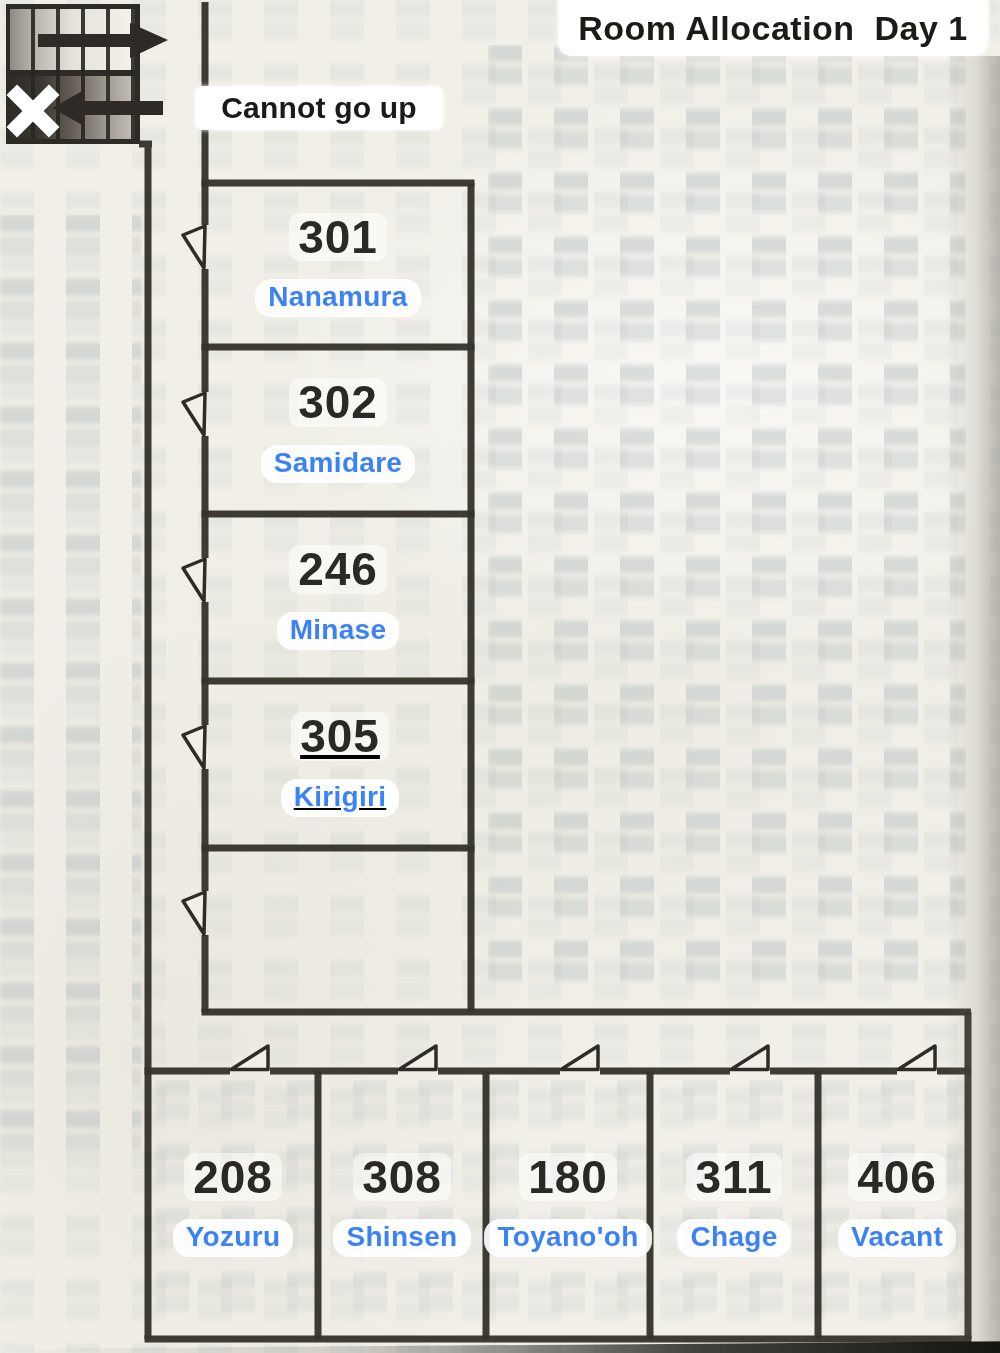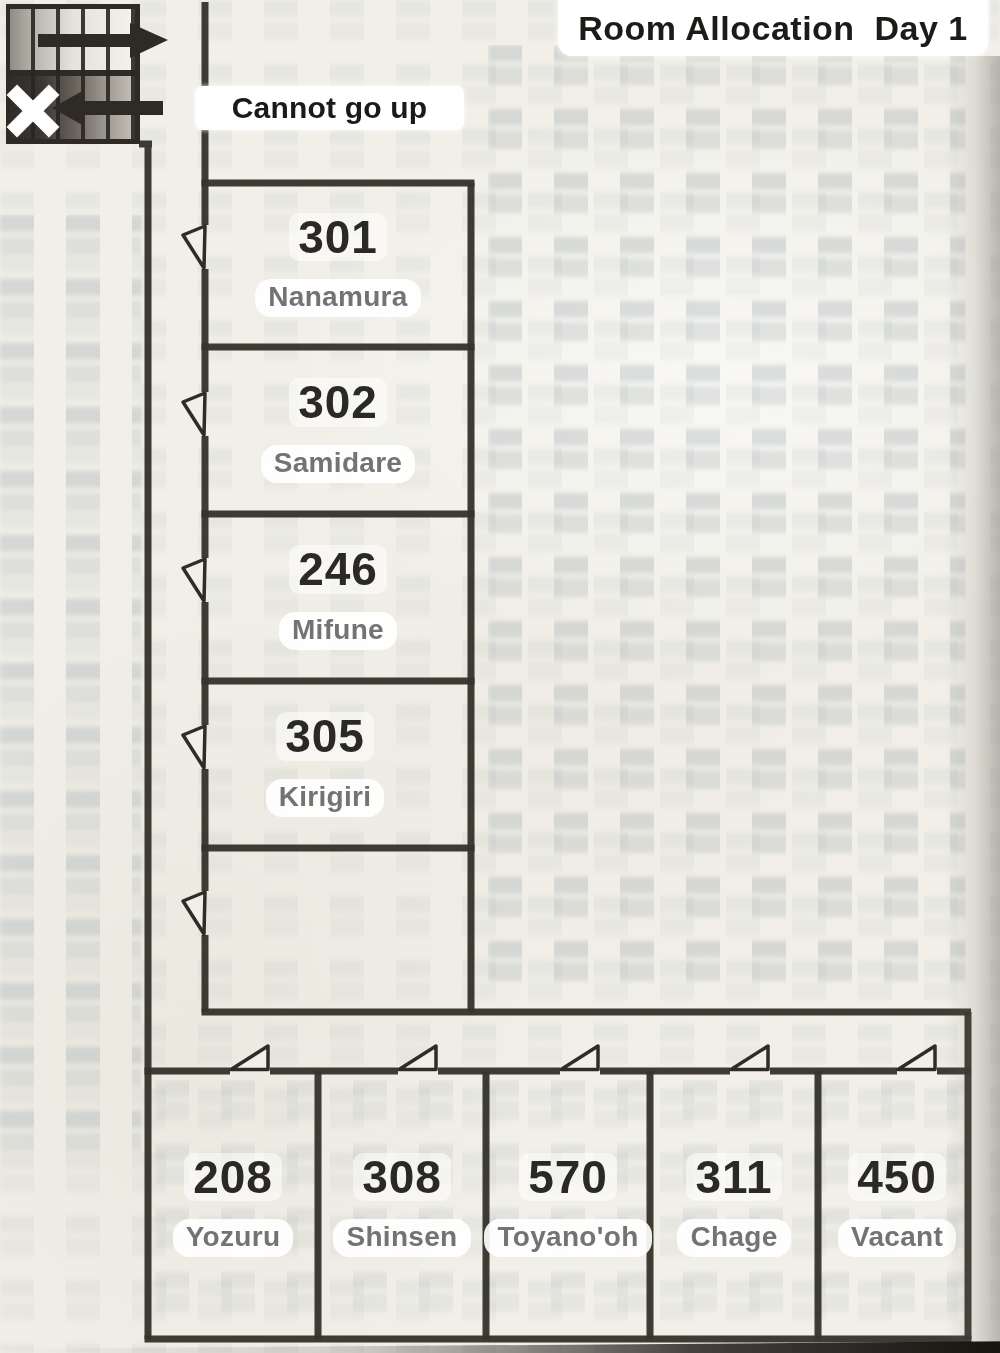--- a/index.html
+++ b/index.html
@@ -42,38 +42,38 @@
     background:linear-gradient(90deg,#302d29 0%,#3a3732 25%,#655f58 50%,#9b968d 75%,#c6c2b9 100%);}
   .risers{position:absolute;inset:0;
     background:repeating-linear-gradient(90deg,transparent 0 21px,rgba(40,38,34,.9) 21px 25px);}
   .stairs-marks{position:absolute;left:0;top:0;width:200px;height:160px;}
 
   
   .title-strip{position:absolute;left:558px;top:0;width:430px;height:56px;background:#fff;
     border-radius:0 0 14px 14px;display:flex;align-items:center;justify-content:center;
     box-shadow:0 0 6px rgba(255,255,255,.9);}
   .title-strip span{font-weight:700;font-size:34px;line-height:1;letter-spacing:.5px;color:#1c1b18;white-space:pre;}
-  .cannot-strip{position:absolute;left:195px;top:86px;width:269px;height:44px;background:#fff;
+  .cannot-strip{position:absolute;left:195px;top:86px;width:248px;height:44px;background:#fff;
     border-radius:8px;display:flex;align-items:center;justify-content:center;
     box-shadow:0 0 5px rgba(255,255,255,.9);}
   .cannot-strip span{font-weight:700;font-size:30px;line-height:1;letter-spacing:.2px;color:#1b1a18;white-space:pre;}
 
   
   .room{position:absolute;display:flex;flex-direction:column;align-items:center;
     justify-content:center;gap:18px;}
   .num{font-weight:700;font-size:46px;line-height:1.05;letter-spacing:1px;color:#2b2925;
     background:rgba(255,255,255,.55);border-radius:10px;padding:0 9px;}
-  .name{font-weight:700;font-size:28px;line-height:1.15;letter-spacing:.3px;color:#737373;
+  .name{font-weight:700;font-size:28px;line-height:1.15;letter-spacing:.3px;color:#3b82f6;
     background:rgba(255,255,255,.92);border-radius:16px;padding:2px 13px 4px;}
 
   
   .r301{left:205px;top:183px;width:266px;height:164px;}
   .r302{left:205px;top:347px;width:266px;height:167px;}
   .r303{left:205px;top:514px;width:266px;height:167px;}
-  .r305{left:192px;top:681px;width:266px;height:167px;}
+  .r305{left:207px;top:681px;width:266px;height:167px;text-decoration:underline;}
   .r306{left:205px;top:848px;width:266px;height:164px;}
   
   .r307{left:148px;top:1071px;width:170px;height:268px;}
   .r308{left:318px;top:1071px;width:168px;height:268px;}
   .r310{left:486px;top:1071px;width:164px;height:268px;}
   .r311{left:650px;top:1071px;width:168px;height:268px;}
   .r312{left:818px;top:1071px;width:158px;height:268px;}
 
   
   .gutter{position:absolute;right:0;top:56px;width:55px;height:1285px;pointer-events:none;
@@ -155,43 +155,43 @@
   <div class="room r301">
     <span class="num">301</span>
     <span class="name">Nanamura</span>
   </div>
   <div class="room r302">
     <span class="num">302</span>
     <span class="name">Samidare</span>
   </div>
   <div class="room r303">
     <span class="num">246</span>
-    <span class="name">Mifune</span>
+    <span class="name">Minase</span>
   </div>
   <div class="room r305">
     <span class="num">305</span>
     <span class="name">Kirigiri</span>
   </div>
 
   <div class="room r307">
     <span class="num">208</span>
     <span class="name">Yozuru</span>
   </div>
   <div class="room r308">
     <span class="num">308</span>
     <span class="name">Shinsen</span>
   </div>
   <div class="room r310">
-    <span class="num">570</span>
+    <span class="num">180</span>
     <span class="name">Toyano'oh</span>
   </div>
   <div class="room r311">
     <span class="num">311</span>
     <span class="name">Chage</span>
   </div>
   <div class="room r312">
-    <span class="num">450</span>
+    <span class="num">406</span>
     <span class="name">Vacant</span>
   </div>
 
   <div class="gutter"></div>
   <div class="bottom-edge"></div>
 </div>
 
 </body></html>

